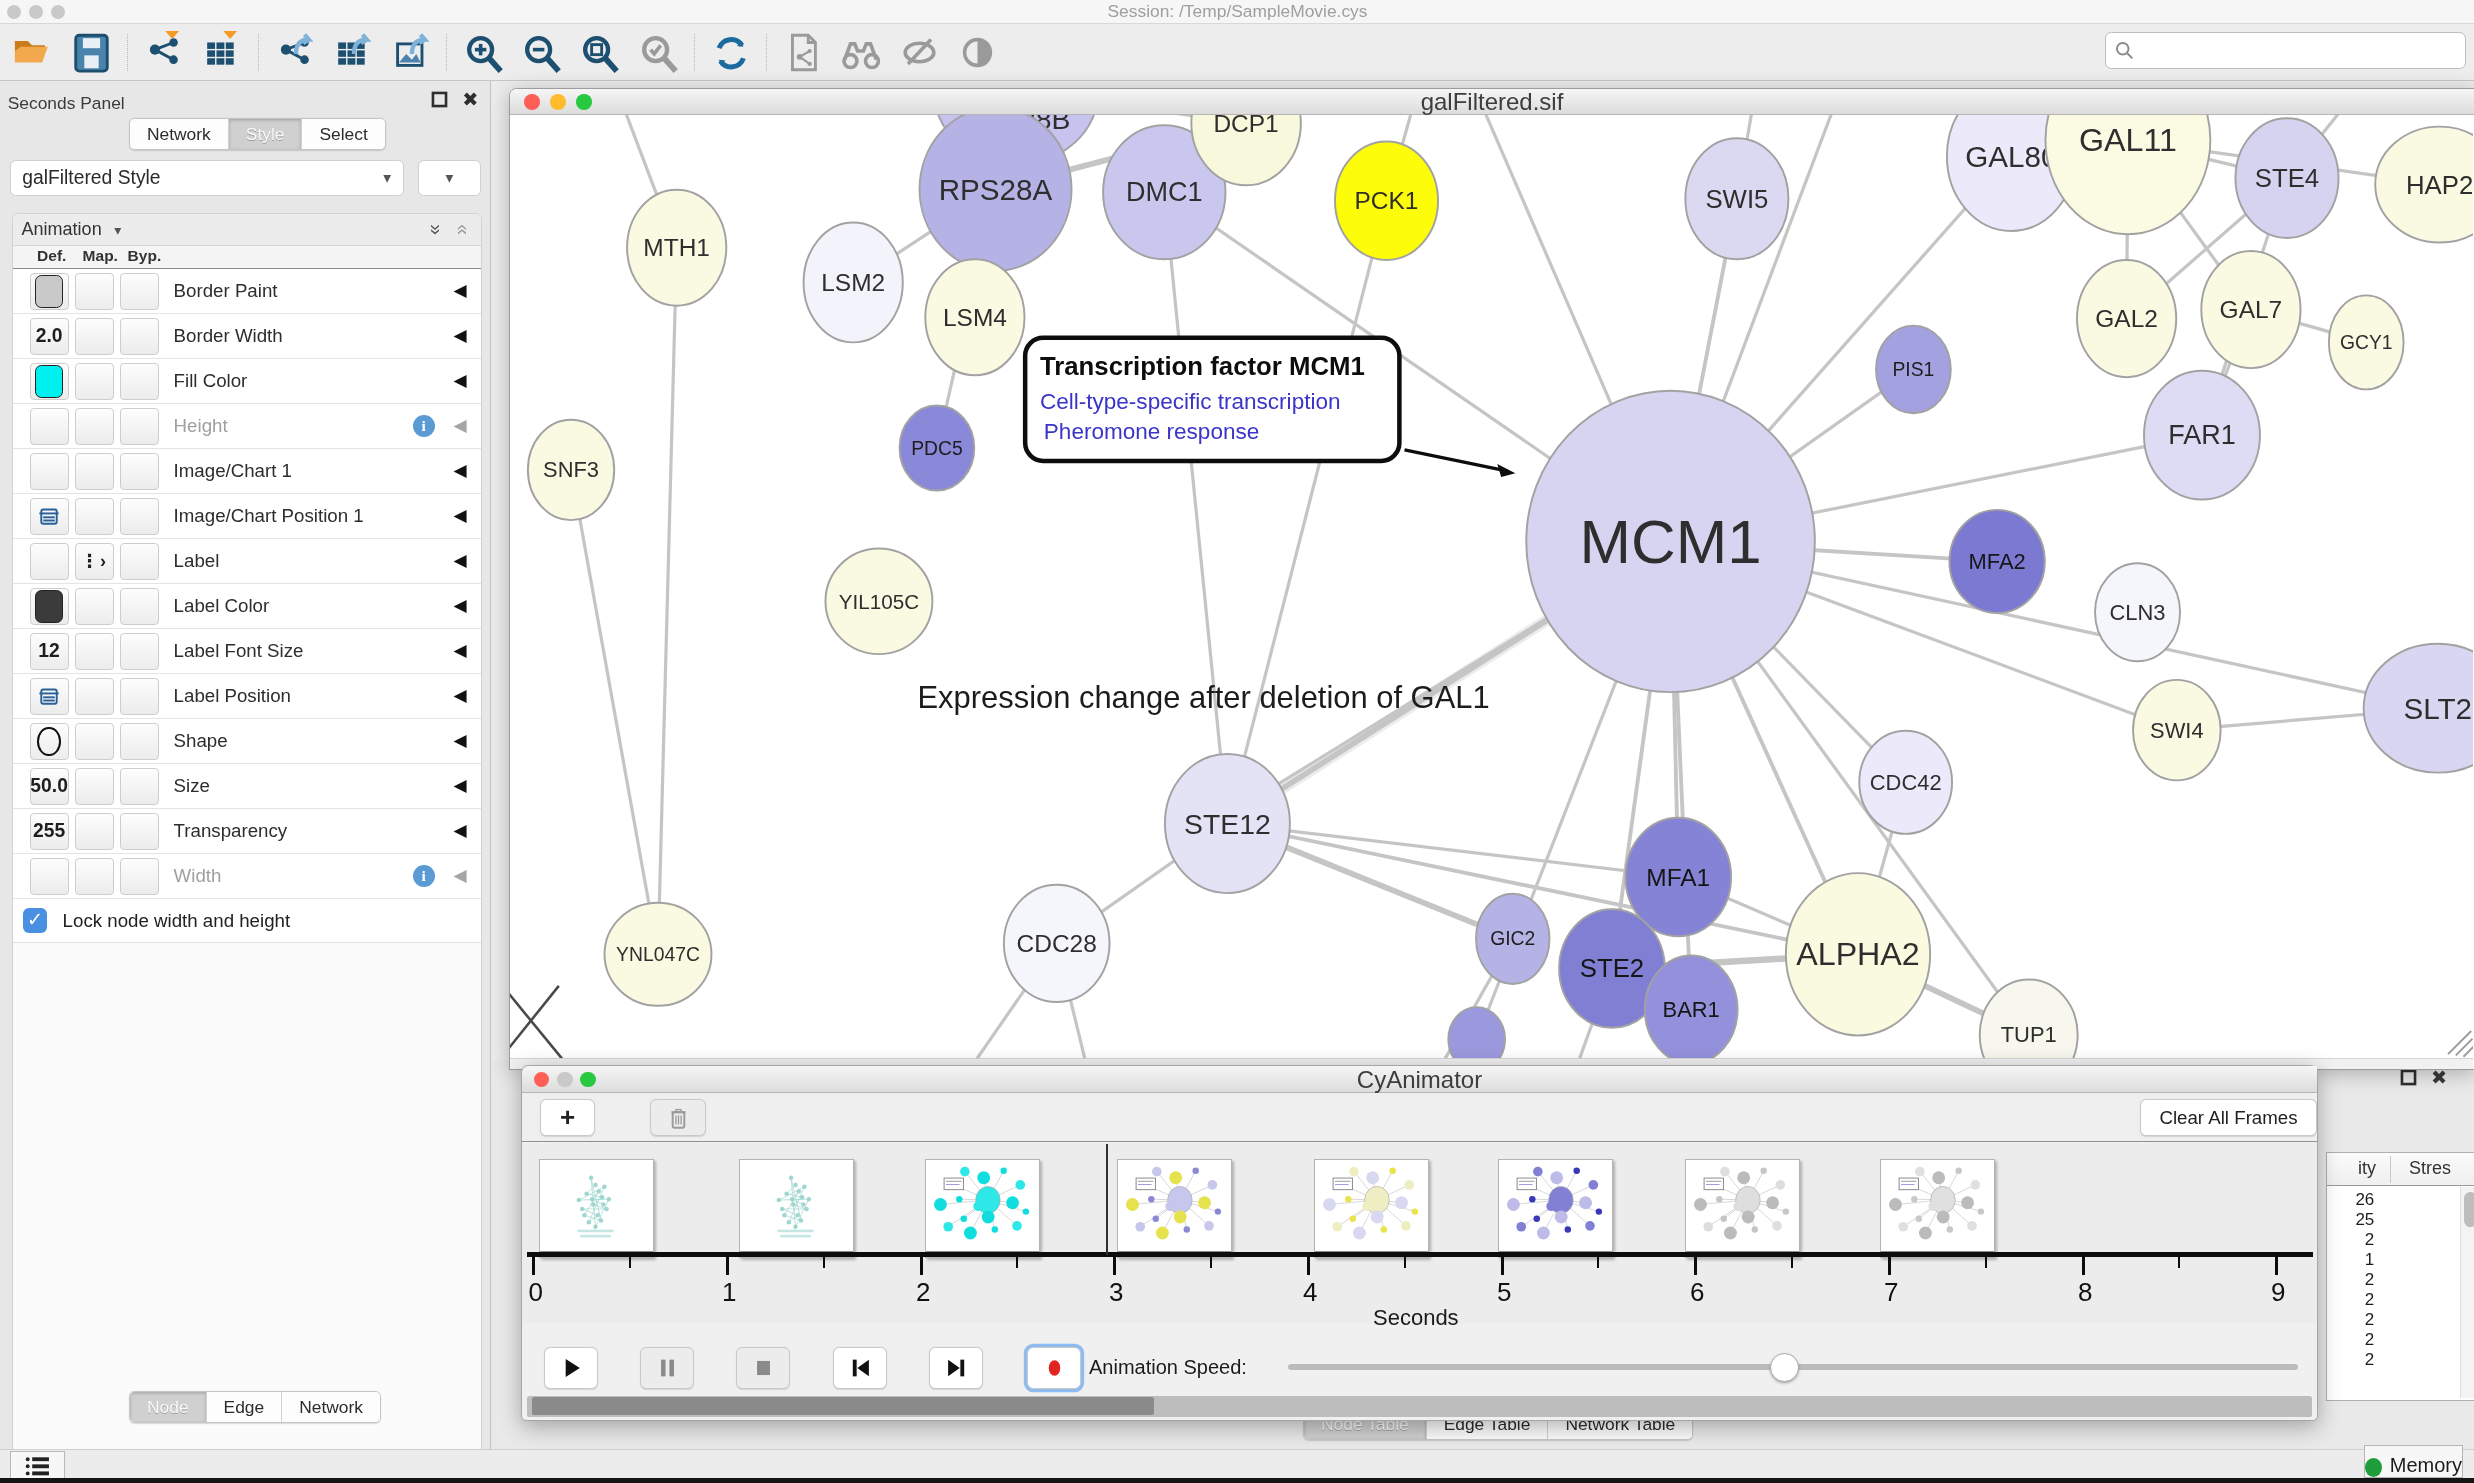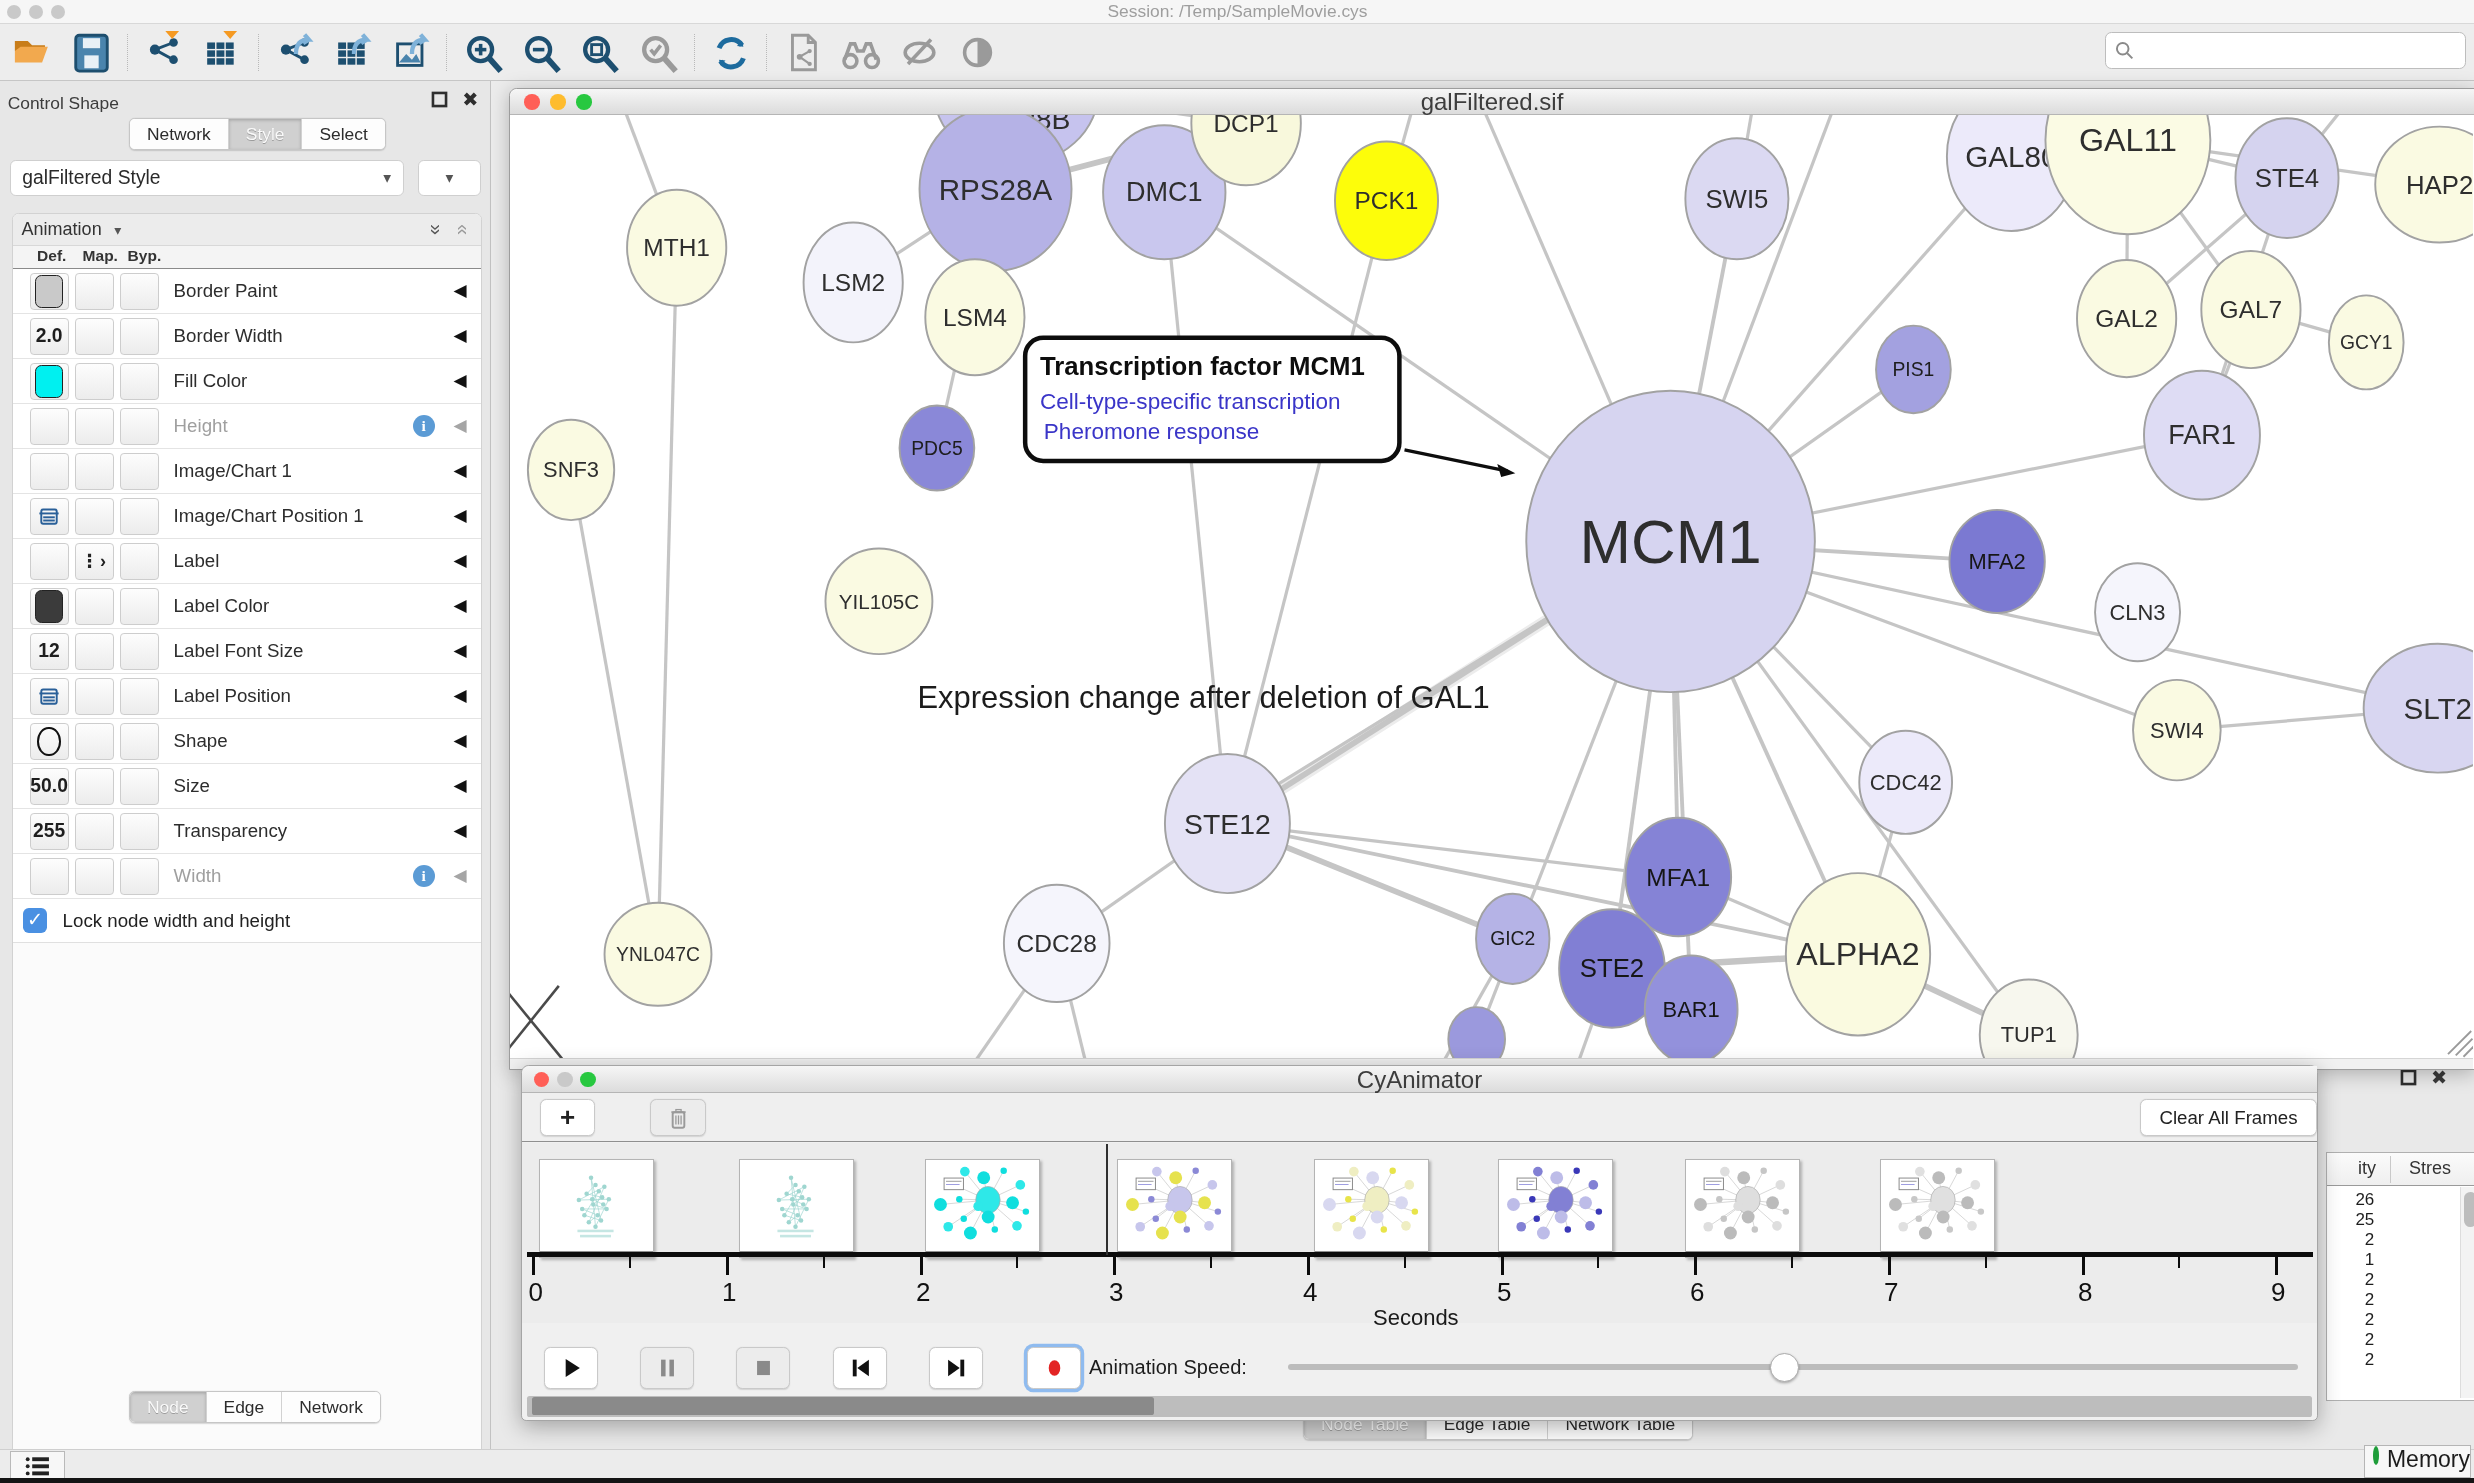--- a/index.html
+++ b/index.html
@@ -90,21 +90,21 @@
   #slider{position:absolute;left:766px;top:17px;width:1010px;height:6.4px;background:#bcbcbc;border-radius:3.2px;}
   #sknob{position:absolute;top:-11px;width:27px;height:27px;background:#fff;border:0.6px solid #ababab;border-radius:50%;
          box-shadow:0 1.3px 2.6px rgba(0,0,0,.3);}
   #cyascroll{position:absolute;left:5.2px;top:330px;width:1785px;height:20.6px;background:#bdbdbd;border-radius:2.6px;}
   #cyascroll .thumb{position:absolute;left:5.2px;top:1.3px;height:18px;background:#8a8a8a;border-radius:2.6px;}
   
   #botbar{left:0;top:1449px;width:2475px;height:31px;background:#ececec;border-top:1.3px solid #cfcfcf;}
   #blackstrip{left:0;top:1478px;width:2475px;height:5.2px;background:#141414;}
   .sqbtn{position:absolute;background:#f7f7f7;border:1.3px solid #b9b9b9;display:flex;align-items:center;justify-content:center;}
   #membtn{position:absolute;left:2364px;top:-5.2px;width:97px;height:31px;background:#f7f7f7;border:1.3px solid #b5b5b5;
-          display:flex;align-items:flex-start;justify-content:center;gap:7.7px;font-size:23px;color:#1c1c1c;padding-left:8px;}
+          display:flex;align-items:flex-end;justify-content:center;gap:7.7px;font-size:20px;color:#1c1c1c;}
   #memdot{width:19.3px;height:19.3px;border-radius:50%;background:#1f9d3a;}
   svg text{font-family:"Liberation Sans","DejaVu Sans",sans-serif;}
 </style>
 </head>
 <body>
 
 <div id="app">
 
   <div class="abs" id="titlebar">
     <div class="tl" style="left:7px;top:4.5px;width:14px;height:14px;background:#c9c9c9;"></div>
@@ -229,21 +229,21 @@
     </div>
   <div class="abs" id="searchbox">
     <span style="width:19.3px;height:19.3px;display:inline-block;"><svg viewBox="0 0 30 30">
           <circle cx="12" cy="12" r="9" fill="none" stroke="#8a8a8a" stroke-width="3"></circle>
           <line x1="19" y1="19" x2="27" y2="27" stroke="#8a8a8a" stroke-width="3"></line>
         </svg></span>
     <input placeholder="" style="">
   </div>
 
   <div class="abs" id="cpanel">
-    <div class="abs" id="cpanel-title">Control Shape</div>
+    <div class="abs" id="cpanel-title">Seconds Panel</div>
     <div class="winicons" style="right:11.6px;top:10.3px;">
       <span><svg width="17" height="17" viewBox="0 0 26 26">
             <rect x="3" y="3" width="20" height="20" fill="none" stroke="#2e2e2e" stroke-width="4"></rect>
           </svg></span>
       <span style="font-size:19.3px;font-weight:bold;line-height:17px;">✖</span>
     </div>
     <div class="seg" id="cp-tabs" style="left:129px;top:37px;">
         <div class="item">Network</div>
         <div class="item active">Style</div>
         <div class="item">Select</div>

